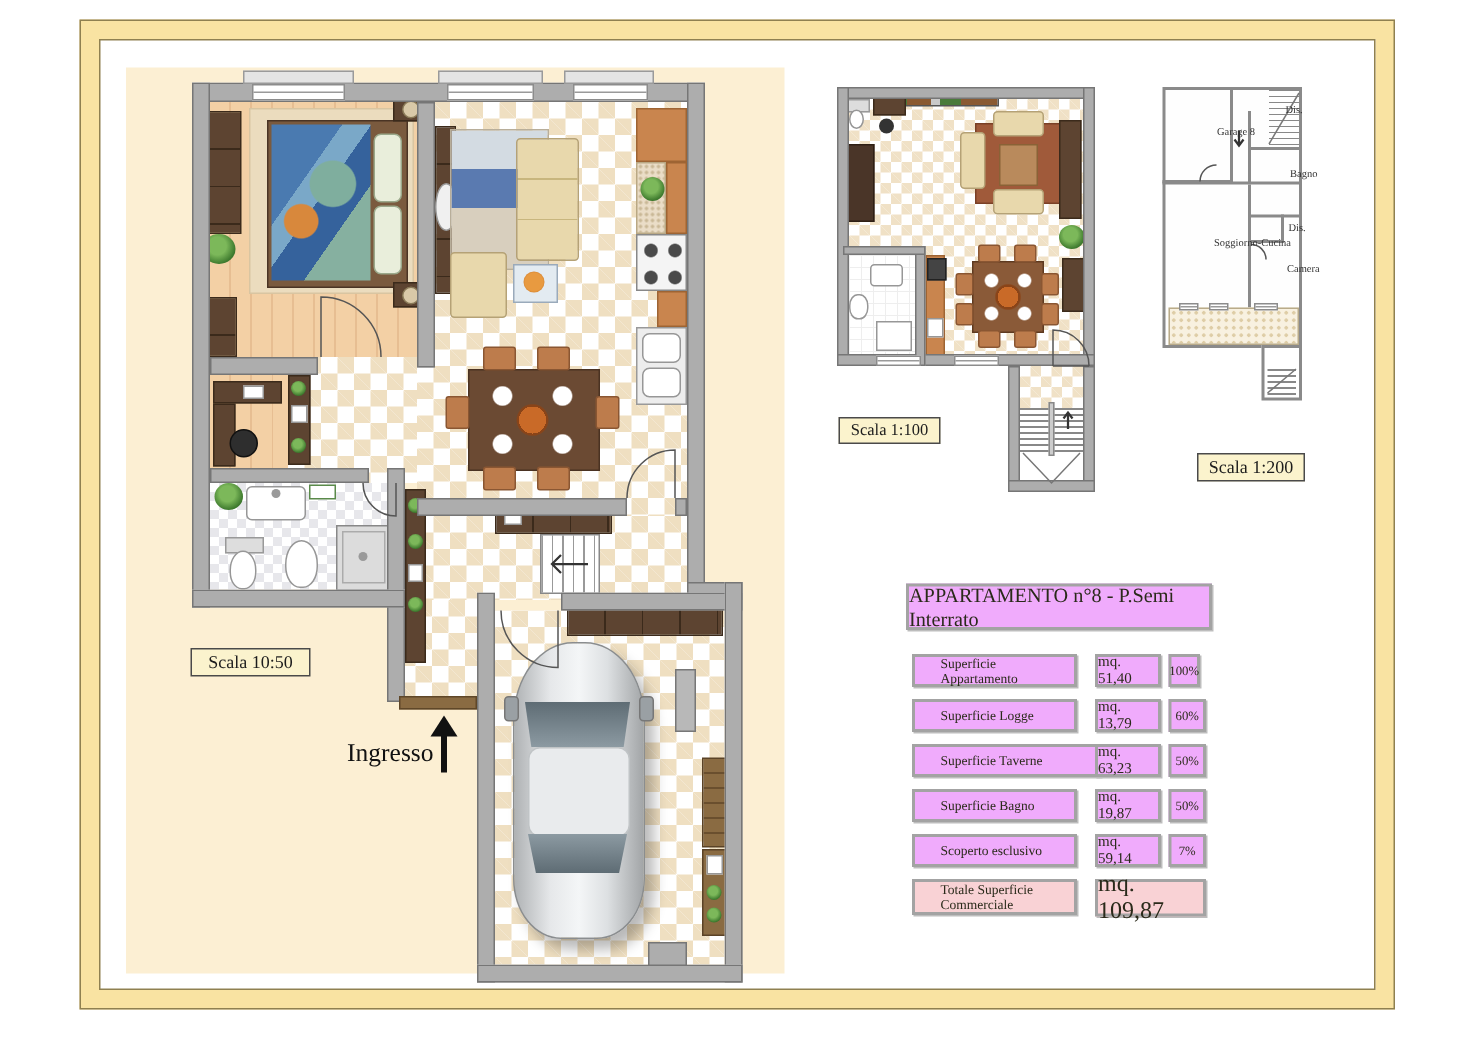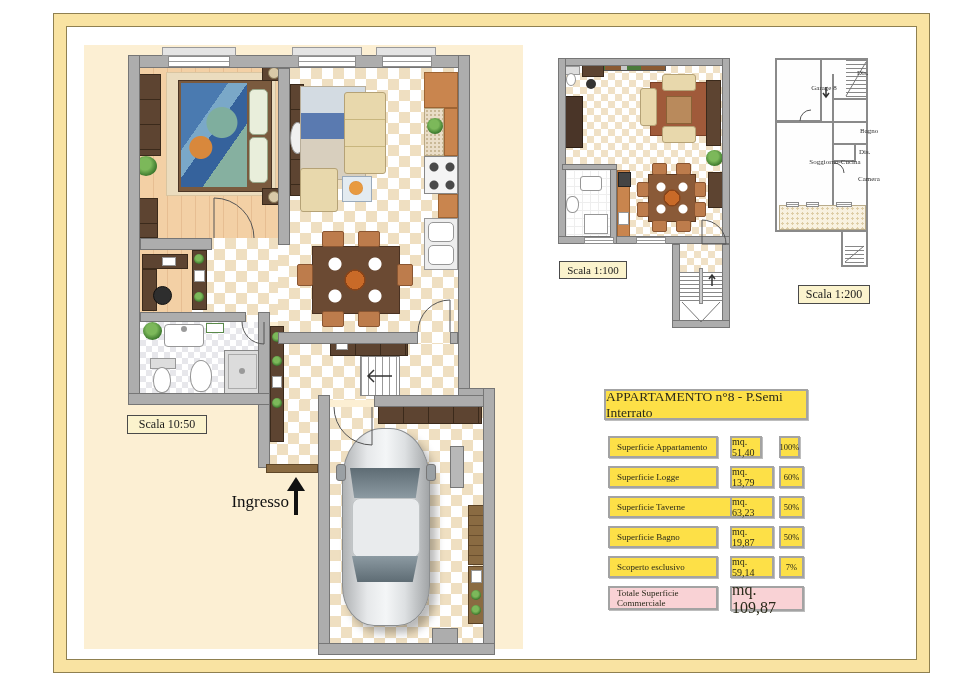--- a/index.html
+++ b/index.html
@@ -39,27 +39,27 @@
   .dwc{background:repeating-linear-gradient(90deg,#5D4431 0 24px,#3B2A1B 24px 25px);}
   .terr{position:absolute;background:#C9854E;border:1px solid #9E6433;box-sizing:border-box;}
   .wf{position:absolute;background:#fff;border:1px solid #979797;box-sizing:border-box;}
   .pl{position:absolute;border-radius:50%;
       background:radial-gradient(circle at 45% 40%,#7CB85A 0 35%,#3E7A2E 70%,#2A5A1E);}
   .bgc{position:absolute;background:#E8D8AC;border:1px solid #B5A276;border-radius:3px;box-sizing:border-box;}
   .tc{position:absolute;background:#BD7C4C;border:1px solid #8A5632;border-radius:2px;box-sizing:border-box;}
   .steps-v{background:repeating-linear-gradient(90deg,#999 0 1px,transparent 1px 7px);}
   .steps-h{background:repeating-linear-gradient(180deg,#888 0 1px,transparent 1px 4px);}
   .lbl-box{position:absolute;background:#FBF3CD;border:1px solid #4a4a4a;
-           font-size:12px;text-align:center;line-height:16px;color:#1c1c1c;}
+           font-size:12px;text-align:center;line-height:16px;color:#1c1c1c;margin-top:17px;}
   .room-lbl{position:absolute;font-size:7px;color:#333;white-space:nowrap;margin-left:21px;}
   
-  .tb{position:absolute;background:#fde047;border:2px solid #A3A3A3;box-sizing:border-box;
+  .tb{position:absolute;background:#f0abfc;border:2px solid #A3A3A3;box-sizing:border-box;
       box-shadow:1px 1px 0 #bdbdbd;display:flex;align-items:center;justify-content:center;color:#2a2a1a;}
   .tb.pink{background:#F9D2D5;}
-  .tb.left{justify-content:flex-start;padding-left:7px;}
+  .tb.left{justify-content:flex-start;padding-left:17px;}
   svg.overlay{position:absolute;left:0;top:0;z-index:6;pointer-events:none;}
   .z1{z-index:1}.z2{z-index:2}.z3{z-index:3}.z4{z-index:4}.z7{z-index:7}
 </style>
 </head>
 <body>
 
 <div class="sheet">
 
   <div class="frame">
     <div class="frame-inner"></div>
@@ -265,21 +265,21 @@
   <div class="wl2 z2" style="left:854px;top:143px;width:2px;height:19px"></div>
   <div class="a steps-h z2" style="left:846px;top:60px;width:20px;height:38px"></div>
   <div class="a dots z2" style="left:779px;top:205px;width:87px;height:25px"></div>
   <div class="a z2" style="left:841px;top:230px;width:27px;height:37px;background:#fff;border:2px solid #8A8A8A;box-sizing:border-box"></div>
   <div class="a steps-h z2" style="left:845px;top:246px;width:19px;height:18px"></div>
   <div class="win z4" style="left:786px;top:202px;width:13px;height:5px"></div>
   <div class="win z4" style="left:806px;top:202px;width:13px;height:5px"></div>
   <div class="win z4" style="left:836px;top:202px;width:16px;height:5px"></div>
   <div class="room-lbl z7" style="left:786px;top:84px;width:34px;text-align:center">Garage 8</div>
   <div class="room-lbl z7" style="left:836px;top:69px">Dis.</div>
-  <div class="room-lbl z7" style="left:839px;top:127px">Bagno</div>
+  <div class="room-lbl z7" style="left:839px;top:112px">Bagno</div>
   <div class="room-lbl z7" style="left:838px;top:148px">Dis.</div>
   <div class="room-lbl z7" style="left:777px;top:158px;width:74px;text-align:center">Soggiorno-Cucina</div>
   <div class="room-lbl z7" style="left:837px;top:175px">Camera</div>
 
   <svg class="overlay" width="980" height="692" viewBox="0 0 980 692">
     <g stroke="#555" stroke-width="1" fill="none">
       <path d="M214,238 L214,198 A40,40 0 0 1 254,238"></path>
       <path d="M264,322 L264,344 A22,22 0 0 1 242,322"></path>
       <path d="M450,332 L450,300 A32,32 0 0 0 418,332"></path>
       <path d="M372,407 L372,445 A38,38 0 0 1 334,407"></path>
@@ -303,21 +303,21 @@
   <div class="lbl-box z7" style="left:559px;top:261px;width:66px;height:16px;font-size:11px">Scala 1:100</div>
   <div class="lbl-box z7" style="left:798px;top:285px;width:70px;height:17px">Scala 1:200</div>
 
   <div class="a z7" style="left:225px;top:492px;width:64px;font-size:17px;text-align:right;color:#111">Ingresso</div>
   <div class="a z7" style="left:287px;top:477px;width:0;height:0;border-left:9px solid transparent;border-right:9px solid transparent;border-bottom:14px solid #111"></div>
   <div class="a z7" style="left:294px;top:490px;width:4px;height:25px;background:#111"></div>
 
   <div class="tb z7" style="left:604px;top:389px;width:204px;height:31px;font-size:13.5px">APPARTAMENTO n°8 - P.Semi Interrato</div>
 
   <div class="tb left z7" style="left:608px;top:436px;width:110px;height:22px;font-size:9px">Superficie Appartamento</div>
-  <div class="tb z7" style="left:730px;top:436px;width:32px;height:22px;font-size:10px">mq. 51,40</div>
+  <div class="tb z7" style="left:730px;top:436px;width:44px;height:22px;font-size:10px">mq. 51,40</div>
   <div class="tb z7" style="left:779px;top:436px;width:21px;height:22px;font-size:8.5px">100%</div>
 
   <div class="tb left z7" style="left:608px;top:466px;width:110px;height:22px;font-size:9px">Superficie Logge</div>
   <div class="tb z7" style="left:730px;top:466px;width:44px;height:22px;font-size:10px">mq. 13,79</div>
   <div class="tb z7" style="left:779px;top:466px;width:25px;height:22px;font-size:8.5px">60%</div>
 
   <div class="tb left z7" style="left:608px;top:496px;width:126px;height:22px;font-size:9px">Superficie Taverne</div>
   <div class="tb z7" style="left:730px;top:496px;width:44px;height:22px;font-size:10px">mq. 63,23</div>
   <div class="tb z7" style="left:779px;top:496px;width:25px;height:22px;font-size:8.5px">50%</div>
 

